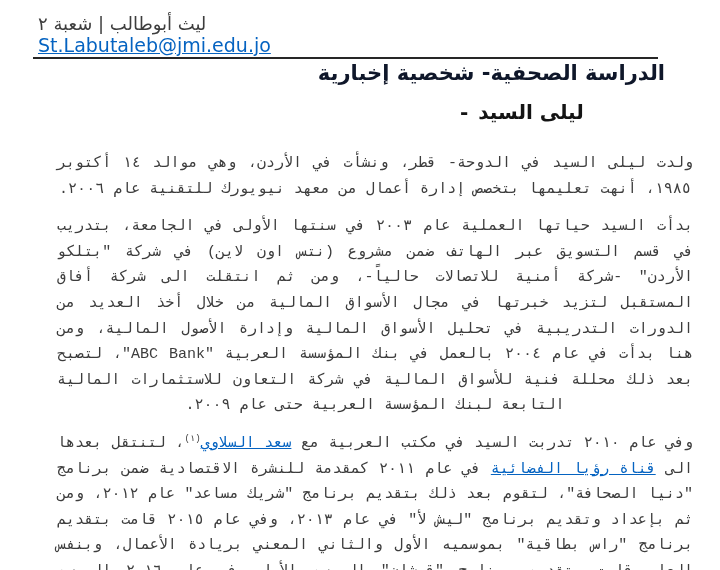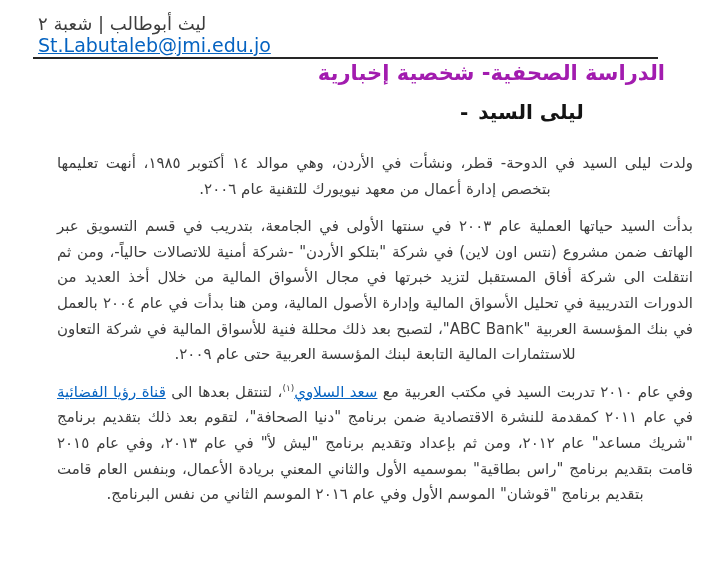--- a/index.html
+++ b/index.html
@@ -16,36 +16,36 @@
     font-size:19px; color:var(--link-color,#0563c1);
     text-decoration:underline; cursor:pointer; white-space:nowrap;
   }
   .header-rule {
     position:absolute; top:57px; left:33px; width:625px; height:0;
     border-top:2px solid var(--rule-color,#262626);
   }
 
   .title1 {
     position:absolute; top:61px; right:55px;
-    direction:rtl; font-size:21px; font-weight:bold; color:#a21caf;
+    direction:rtl; font-size:21px; font-weight:bold; color:#0f172a;
     white-space:nowrap;
   }
   .title2 {
     position:absolute; top:100px; left:460px;
     direction:ltr; font-size:20px; font-weight:bold; color:#141414;
     white-space:nowrap;
   }
   .title2 .name { margin-left:10px; }
 
   .body-text {
     position:absolute; top:151px; left:45px; width:648px;
     direction:rtl; text-align:justify; text-align-last:center;
     font-size:15px; line-height:25.6px; color:var(--body-color,#3d3d3d);
   }
-  .body-text p { margin:0 0 12px 12px; }
+  .body-text p { margin:0 0 12px 12px;font-family:Liberation Mono, monospace; }
 
   .doclink {
     color:var(--link-color,#0563c1);
     text-decoration:underline; cursor:pointer;
   }
   sup.fnref {
     font-size:9px; vertical-align:super; line-height:0;
     color:var(--body-color,#3d3d3d);
   }
 </style>

